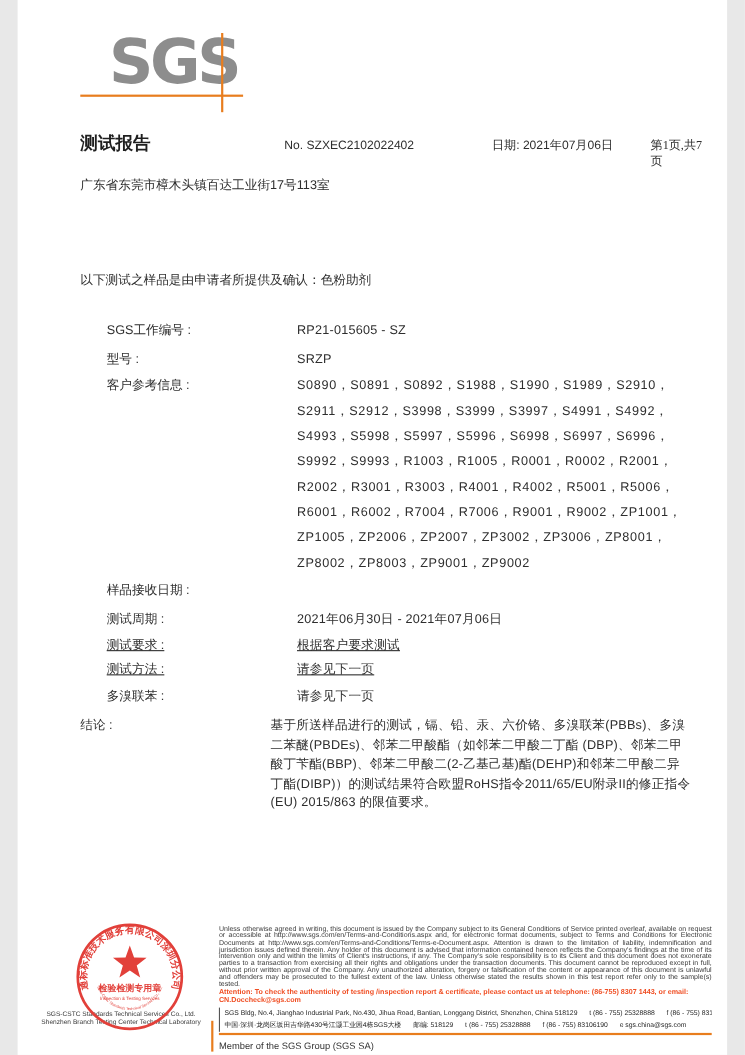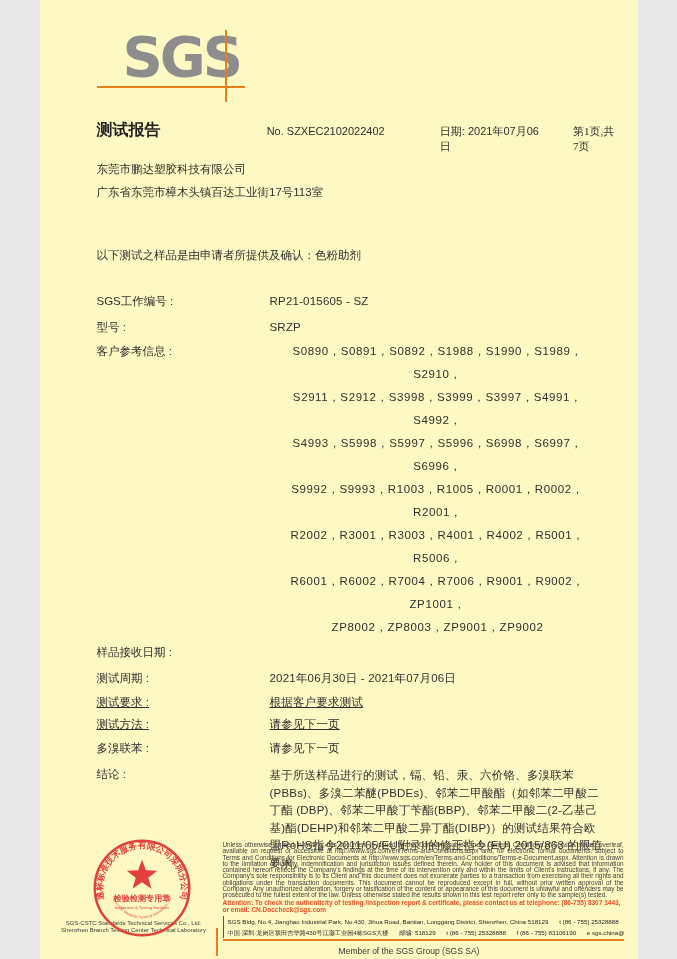--- a/index.html
+++ b/index.html
@@ -1,19 +1,19 @@
 <!DOCTYPE html>
 <html><head>
 <meta charset="utf-8">
 <style>
   * { margin:0; padding:0; box-sizing:border-box; }
   html,body { background:#e8e8e8; }
   .page {
-    position:relative; width:598px; height:959px; margin:0 auto;
-    background:#fef9c3; overflow:hidden;
+    position:relative; width:645px; height:959px; margin:0 auto;
+    background:#ffffff; overflow:hidden;
     font-family:"Liberation Sans","DejaVu Sans",sans-serif;
     color:#2e2e2e;
   }
   
   .logo { position:absolute; top:28px; left:57px; width:160px; height:75px; }
   .logo-text {
     position:absolute; top:0; left:26px; font-size:56px; line-height:58px;
     font-weight:bold; color:#8d8d8d; letter-spacing:-3px;
     font-family:"DejaVu Sans","Liberation Sans",sans-serif;
   }
@@ -23,25 +23,25 @@
   .title-row { position:absolute; top:120px; left:57px; right:20px; display:flex; align-items:baseline;gap:31px; }
   .report-title { font-size:16px; font-weight:bold; color:#1f1f1f; width:180px; }
   .report-no { font-size:11px; width:184px; }
   .report-date { font-size:11px; width:132px; }
   .report-pages { font-size:11px;font-family:Liberation Serif, serif; }
   
   .applicant { position:absolute; top:158px; left:57px; font-size:11.5px; line-height:23px; color:#2e2e2e; }
   
   .main { position:absolute; top:246px; left:57px; right:32px; }
   .intro { font-size:11.5px; line-height:18px; margin-bottom:24px; }
-  .info-row { display:flex; font-size:11.5px; line-height:26px; }
+  .info-row { display:flex; font-size:11.5px; line-height:26px;margin-left:24px; }
   .info-row.tight { line-height:22px;text-decoration:underline; }
   .info-label { width:173px; flex:none; }
   .info-value { flex:1; letter-spacing:0.2px; }
-  .ref-line { line-height:23px; letter-spacing:0.6px;text-align:center; }
+  .ref-line { line-height:23px; letter-spacing:0.6px; }
   .conclusion-row { display:flex; font-size:11.5px; margin-top:6px; }
   .conclusion-row .info-value { line-height:17.5px; max-width:415px; }
   
   .footer { position:absolute; top:836px; left:0; right:0; height:123px; }
   .stamp { position:absolute; top:0; left:50px; width:104px; height:104px; z-index:2; }
   .company-lines {
     position:absolute; top:84px; left:4px; width:180px; text-align:center;
     font-size:6px; line-height:7px; color:#3a3a3a; z-index:1;
   }
   .footer-right { position:absolute; top:6px; left:183px; right:14px; }
@@ -51,42 +51,41 @@
   .attention {
     margin-top:2px; font-size:6.5px; line-height:6.8px; font-weight:bold; color:#f04e23;
   }
   .addresses {
     margin-top:2px; border-left:1px solid #555; padding-left:4px;
     font-size:6.2px; line-height:11px; color:#1f1f1f; white-space:nowrap; overflow:hidden;
   }
   .addresses .seg { margin-right:9px; }
   .orange-rule { height:2px; background:#e87d1e; margin-top:1px; }
   .orange-tick { position:absolute; top:92px; left:176px; width:2px; height:28px; background:#e87d1e; }
-  .member { margin-top:5px; font-size:8.5px; color:#333; text-align:center; padding-right:28px; }
+  .member { margin-top:5px; font-size:8.5px; color:#333; text-align:left; padding-right:28px; }
 </style>
 </head>
 <body>
 
 <div class="page">
 
   <div class="logo">
     <div class="logo-text">SGS</div>
     <div class="logo-vline"></div>
     <div class="logo-hline"></div>
   </div>
 
   <div class="title-row">
     <div class="report-title">测试报告</div>
     <div class="report-no">No. SZXEC2102022402</div>
     <div class="report-date">日期: 2021年07月06日</div>
     <div class="report-pages">第1页,共7页</div>
   </div>
 
   <div class="applicant">
-    <div>东莞市鹏达塑胶科技有限公司</div>
     <div>广东省东莞市樟木头镇百达工业街17号113室</div>
   </div>
 
   <div class="main">
     <div class="intro">以下测试之样品是由申请者所提供及确认：色粉助剂</div>
 
     <div class="info-row">
       <div class="info-label">SGS工作编号 :</div>
       <div class="info-value">RP21-015605 - SZ</div>
     </div>
@@ -98,20 +97,21 @@
 
     <div class="info-row">
       <div class="info-label" style="line-height:23px;">客户参考信息 :</div>
       <div class="info-value">
         <div class="ref-line">S0890，S0891，S0892，S1988，S1990，S1989，S2910，</div>
         <div class="ref-line">S2911，S2912，S3998，S3999，S3997，S4991，S4992，</div>
         <div class="ref-line">S4993，S5998，S5997，S5996，S6998，S6997，S6996，</div>
         <div class="ref-line">S9992，S9993，R1003，R1005，R0001，R0002，R2001，</div>
         <div class="ref-line">R2002，R3001，R3003，R4001，R4002，R5001，R5006，</div>
         <div class="ref-line">R6001，R6002，R7004，R7006，R9001，R9002，ZP1001，</div>
+        <div class="ref-line">ZP1005，ZP2006，ZP2007，ZP3002，ZP3006，ZP8001，</div>
         <div class="ref-line">ZP8002，ZP8003，ZP9001，ZP9002</div>
       </div>
     </div>
 
     <div class="info-row">
       <div class="info-label">样品接收日期 :</div>
     </div>
 
     <div class="info-row">
       <div class="info-label">测试周期 :</div>

